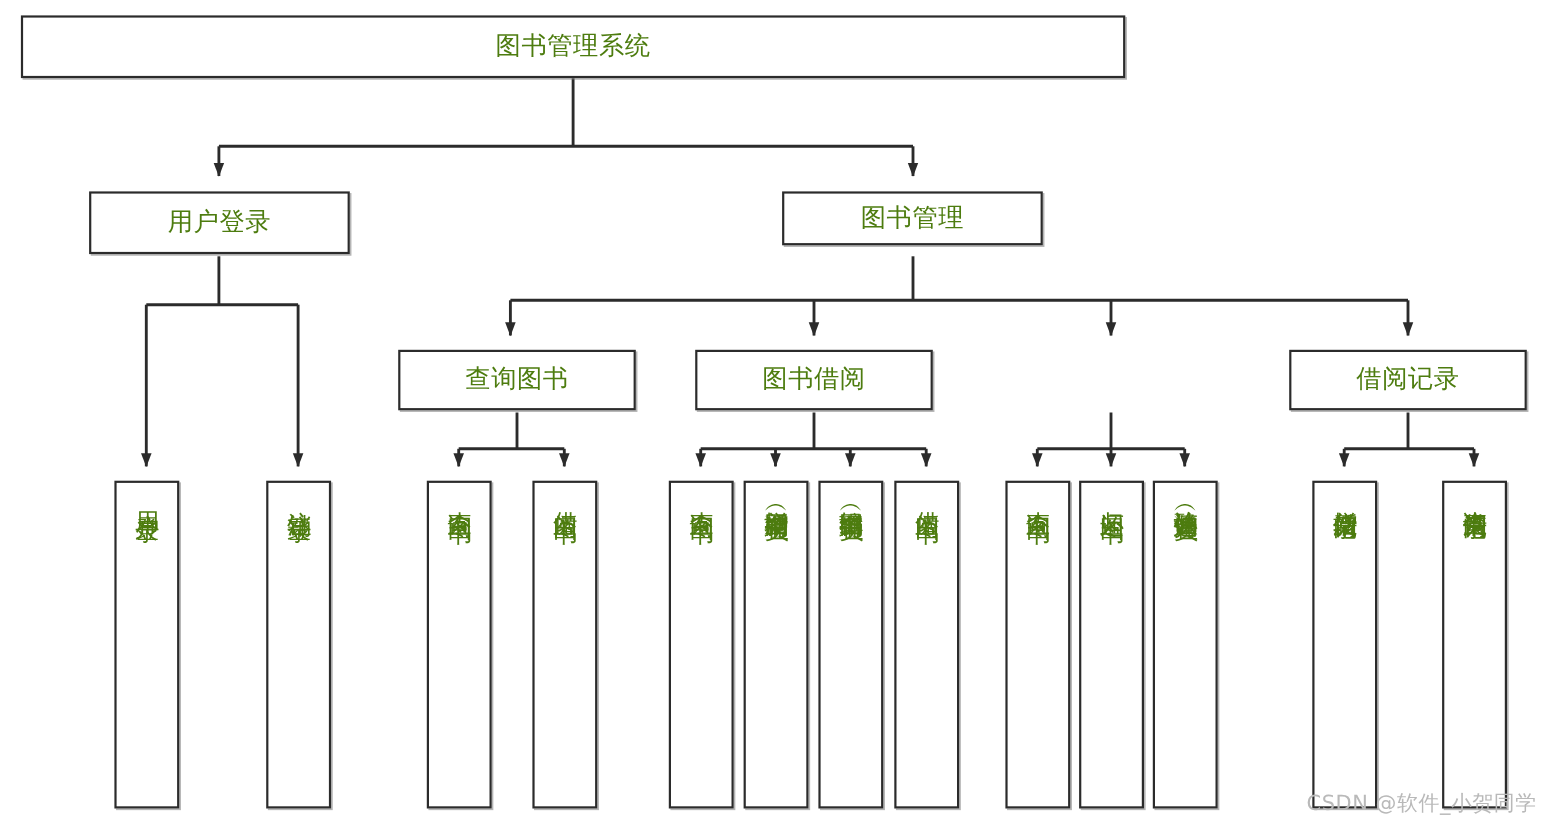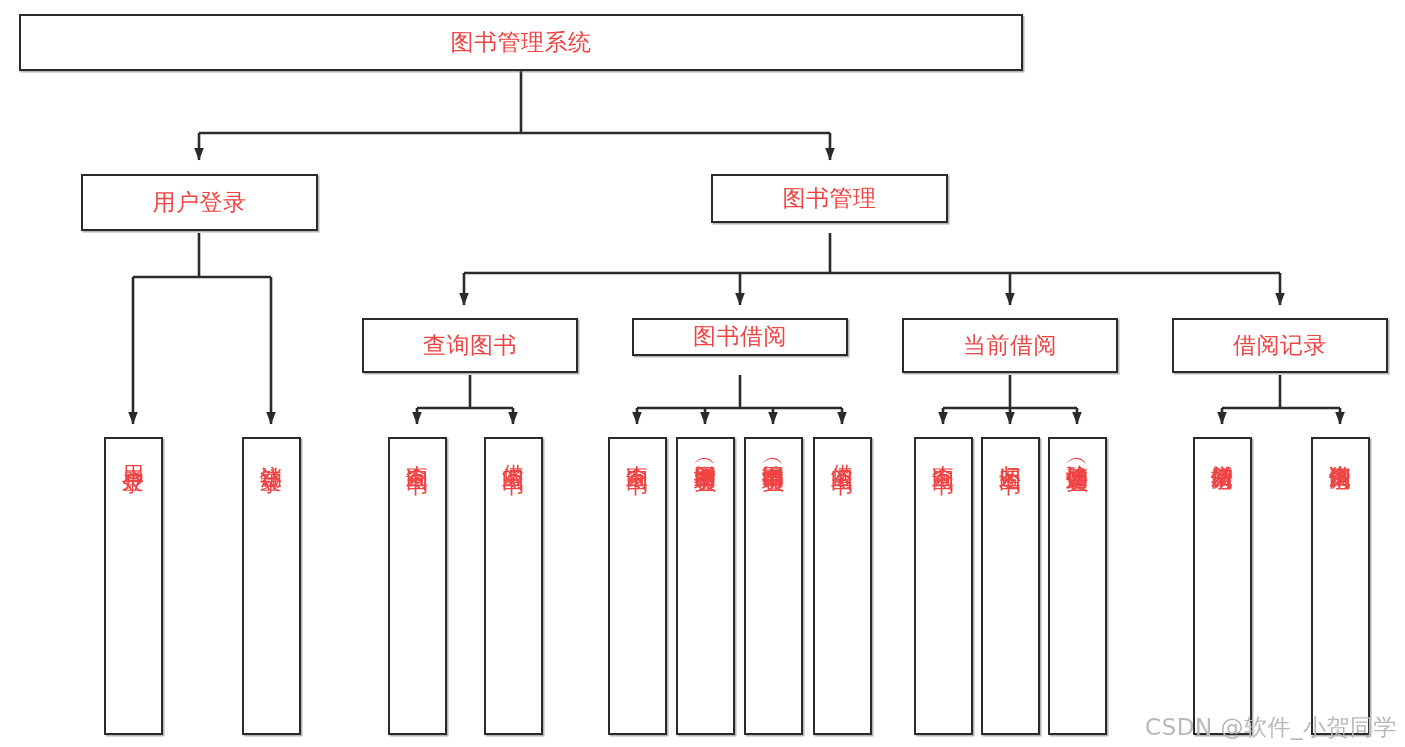--- a/index.html
+++ b/index.html
@@ -25,21 +25,21 @@
   
   .node{
     position:absolute;
     box-sizing:border-box;
     background:#ffffff;
     border:2px solid #2b2b2b;
     box-shadow:1.5px 1.5px 0 rgba(120,120,120,.55);
     display:flex;
     align-items:center;
     justify-content:center;
-    color:#ef4444;
+    color:#4d7c0f;
   }
   .node .label{
     display:block;
     line-height:1.18;
     white-space:nowrap;
     letter-spacing:.5px;
   }
   
   .node.horiz .label{
     font-size:23px;
@@ -63,21 +63,21 @@
   
   .node.leaf.tall .label{
     font-size:22px;
     letter-spacing:1px;
   }
   
   #watermark{
     position:absolute;
     right:8px;
     bottom:4px;
-    font-size:23px;
+    font-size:19px;
     color:#b9b9b9;
     letter-spacing:.5px;
     user-select:none;
     white-space:nowrap;
   }
 </style>
 </head>
 <body>
 
 <div id="canvas">
@@ -145,27 +145,24 @@
   </div>
 
   <div class="node branch horiz" style="left:711px;top:174px;width:237px;height:49px;">
     <span class="label">图书管理</span>
   </div>
 
   <div class="node group horiz" style="left:362px;top:318px;width:216px;height:55px;">
     <span class="label">查询图书</span>
   </div>
 
-  <div class="node group horiz" style="left:632px;top:318px;width:216px;height:38px;">
+  <div class="node group horiz" style="left:632px;top:318px;width:216px;height:55px;">
     <span class="label">图书借阅</span>
   </div>
 
-  <div class="node group horiz" style="left:902px;top:318px;width:216px;height:55px;">
-    <span class="label">当前借阅</span>
-  </div>
 
   <div class="node group horiz" style="left:1172px;top:318px;width:216px;height:55px;">
     <span class="label">借阅记录</span>
   </div>
 
   <div class="node leaf" style="left:104px;top:437px;width:59px;height:298px;">
     <span class="label">用户登录</span>
   </div>
 
   <div class="node leaf" style="left:242px;top:437px;width:59px;height:298px;">

